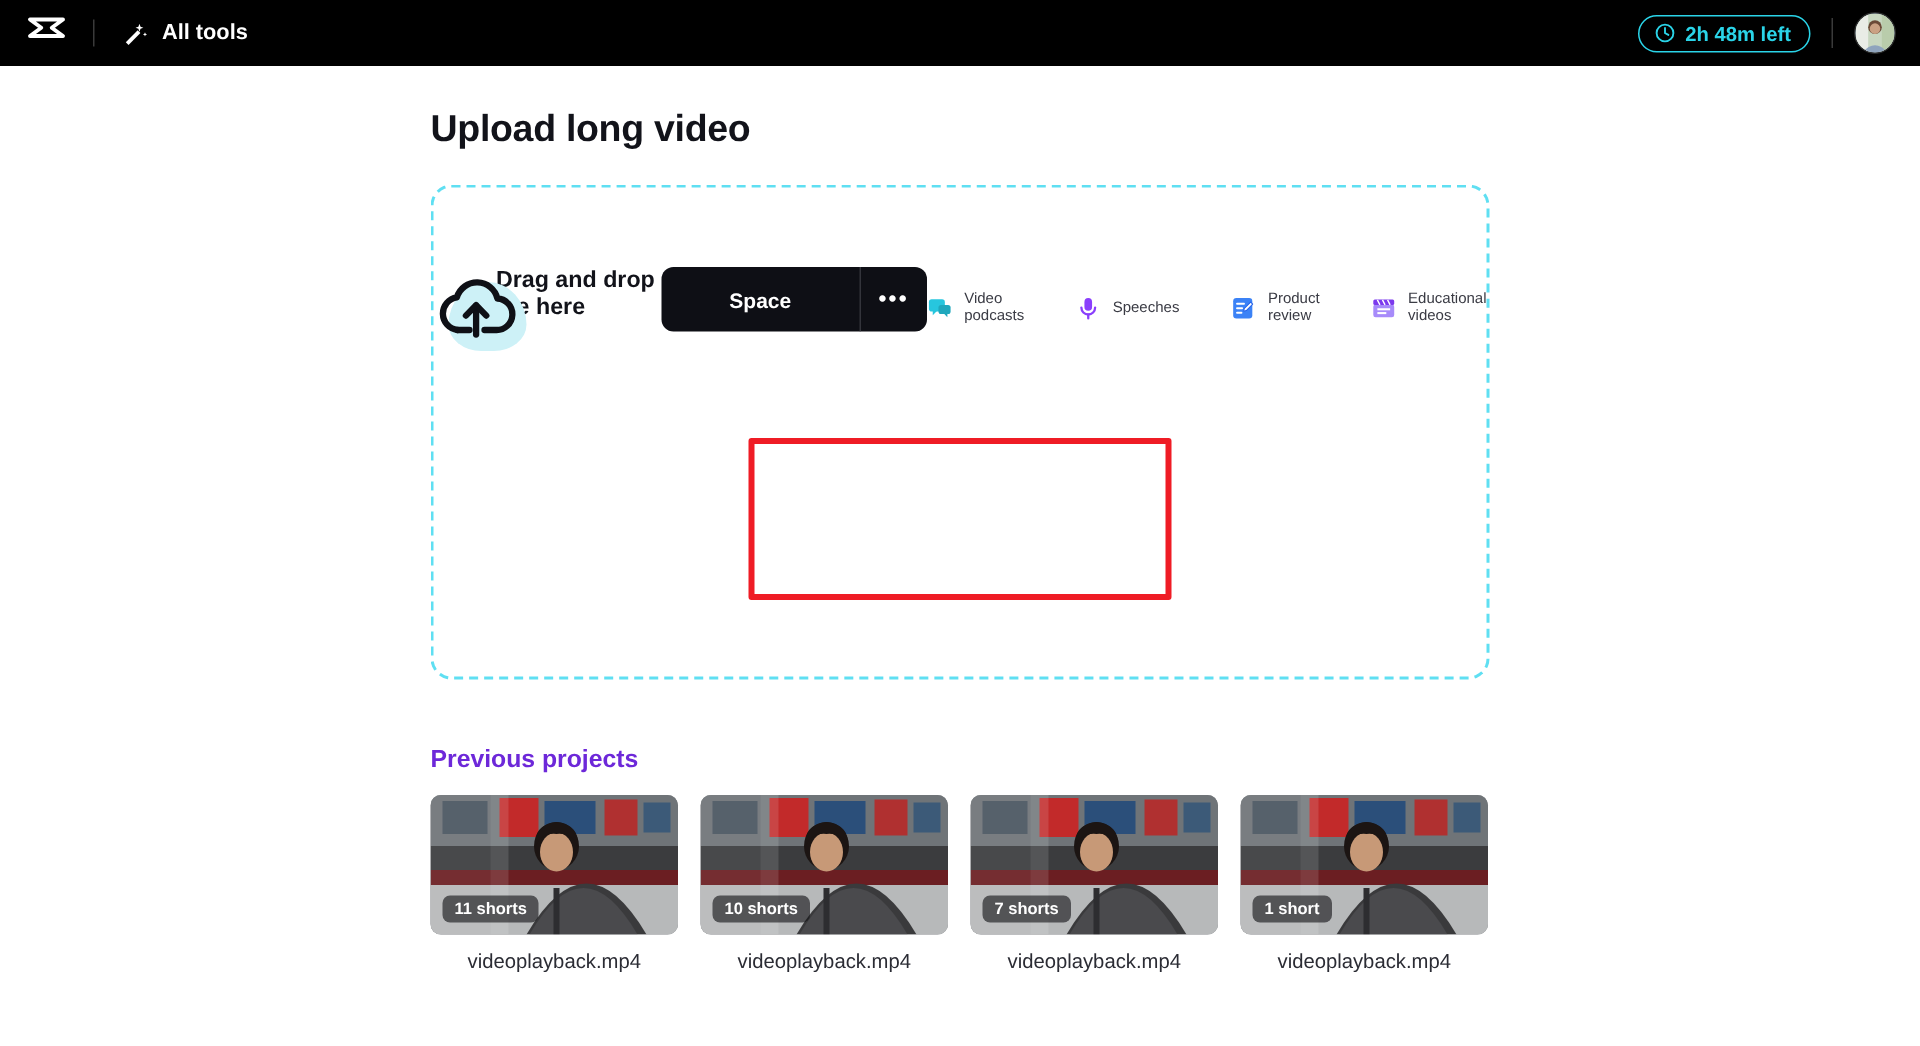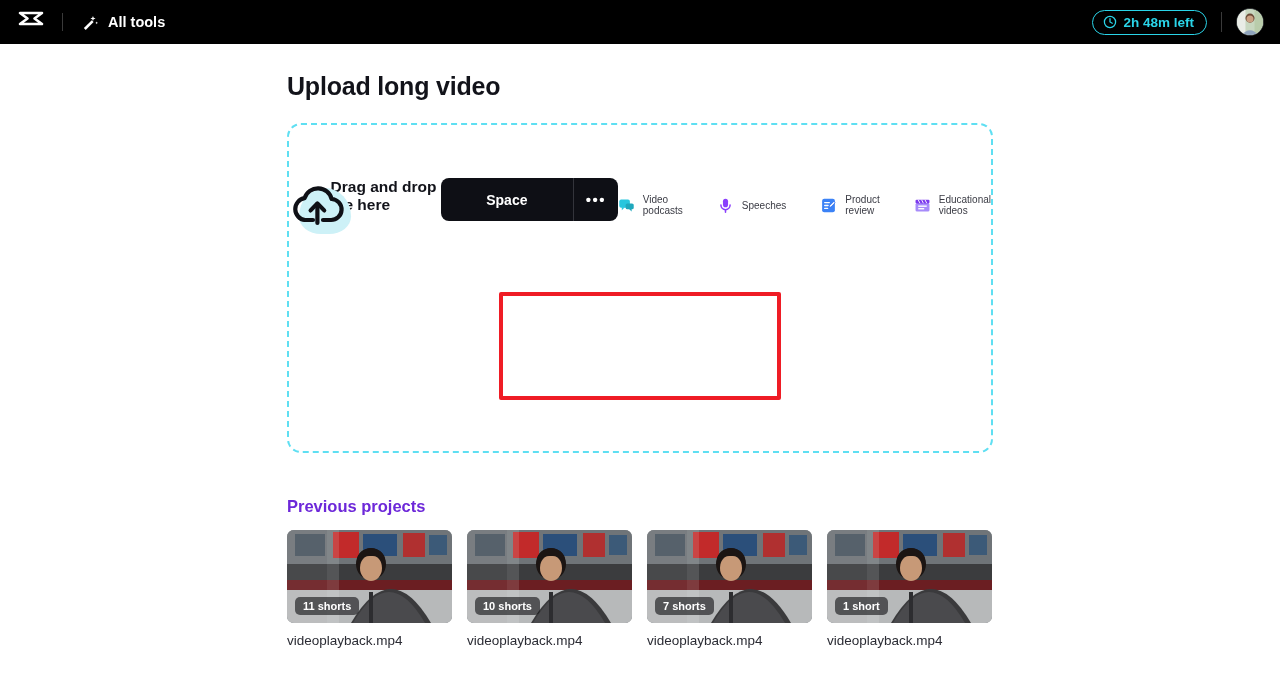--- a/index.html
+++ b/index.html
@@ -199,21 +199,21 @@
   .tag-icon { width: 17px; height: 17px; display: block; flex: none; }
 
   
   .prev-title {
     font-size: 16.5px; font-weight: 700;
     color: #6d28d9;
     margin-top: 44px;
     margin-bottom: 14px;
   }
   .proj-grid {
-    display: flex; gap: 15px;
+    display: flex; gap: 15px; text-align: center;
   }
   .proj-card { width: 165px; cursor: pointer; }
   .thumb {
     position: relative;
     width: 165px; height: 93px;
     border-radius: 7px;
     overflow: hidden;
     background: #8b8f93;
   }
   .thumb svg { display: block; width: 100%; height: 100%; }

